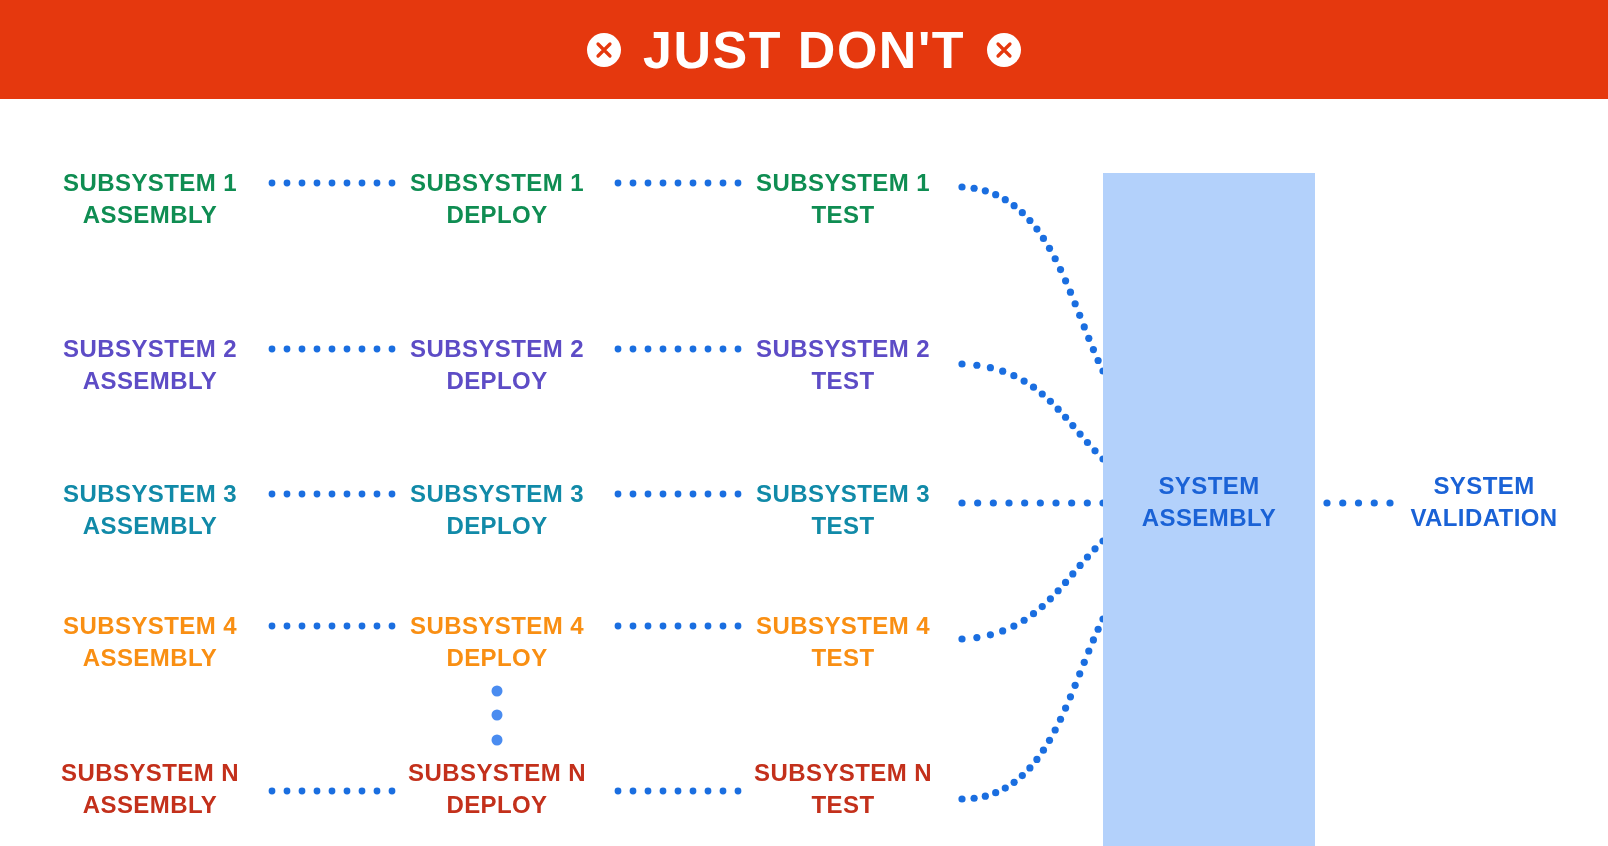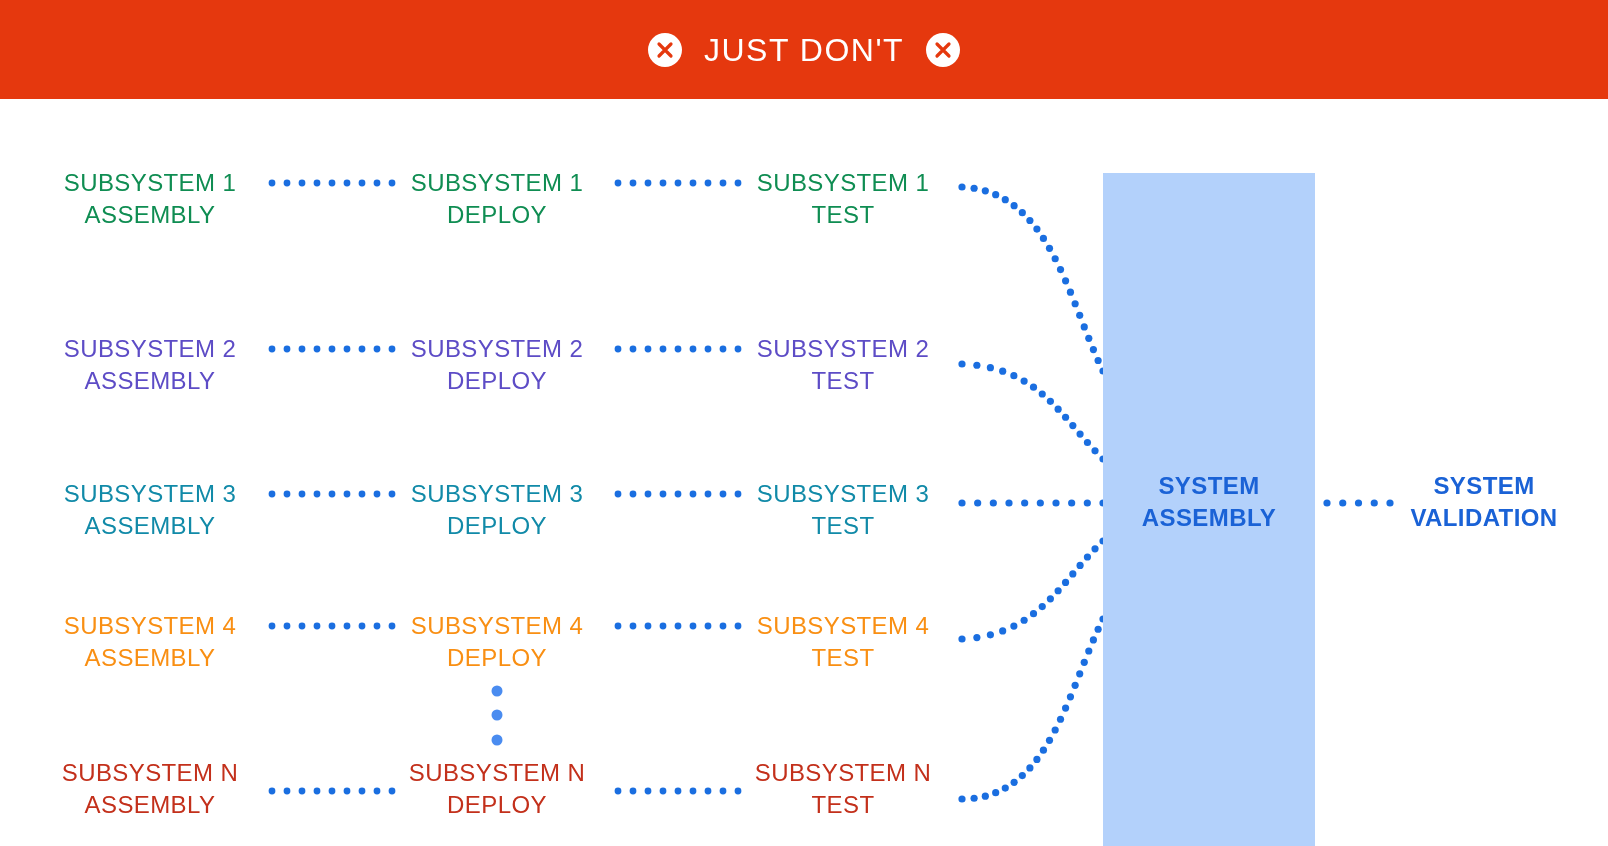--- a/index.html
+++ b/index.html
@@ -25,22 +25,22 @@
     top: 0;
     width: 1608px;
     height: 99px;
     background: #e5380e;
     display: flex;
     align-items: center;
     justify-content: center;
     gap: 22px;
   }
   #banner .banner-title {
-    font-size: 32px;
-    font-weight: normal;
+    font-size: 52px;
+    font-weight: bold;
     color: #ffffff;
     letter-spacing: 1.5px;
     line-height: 1;
     white-space: nowrap;
   }
   .x-circle {
     width: 34px;
     height: 34px;
     flex: 0 0 34px;
     display: block;
@@ -60,21 +60,21 @@
     top: 0;
     width: 1608px;
     height: 747px;
     pointer-events: none;
   }
 
   .node-label {
     position: absolute;
     text-align: center;
     font-size: 24px;
-    font-weight: normal;
+    font-weight: bold;
     line-height: 1.32;
     letter-spacing: 0.4px;
     white-space: pre-line;
     transform: translate(-50%, -50%);
   }
 
   
   #system-assembly-box {
     position: absolute;
     left: 1103px;

